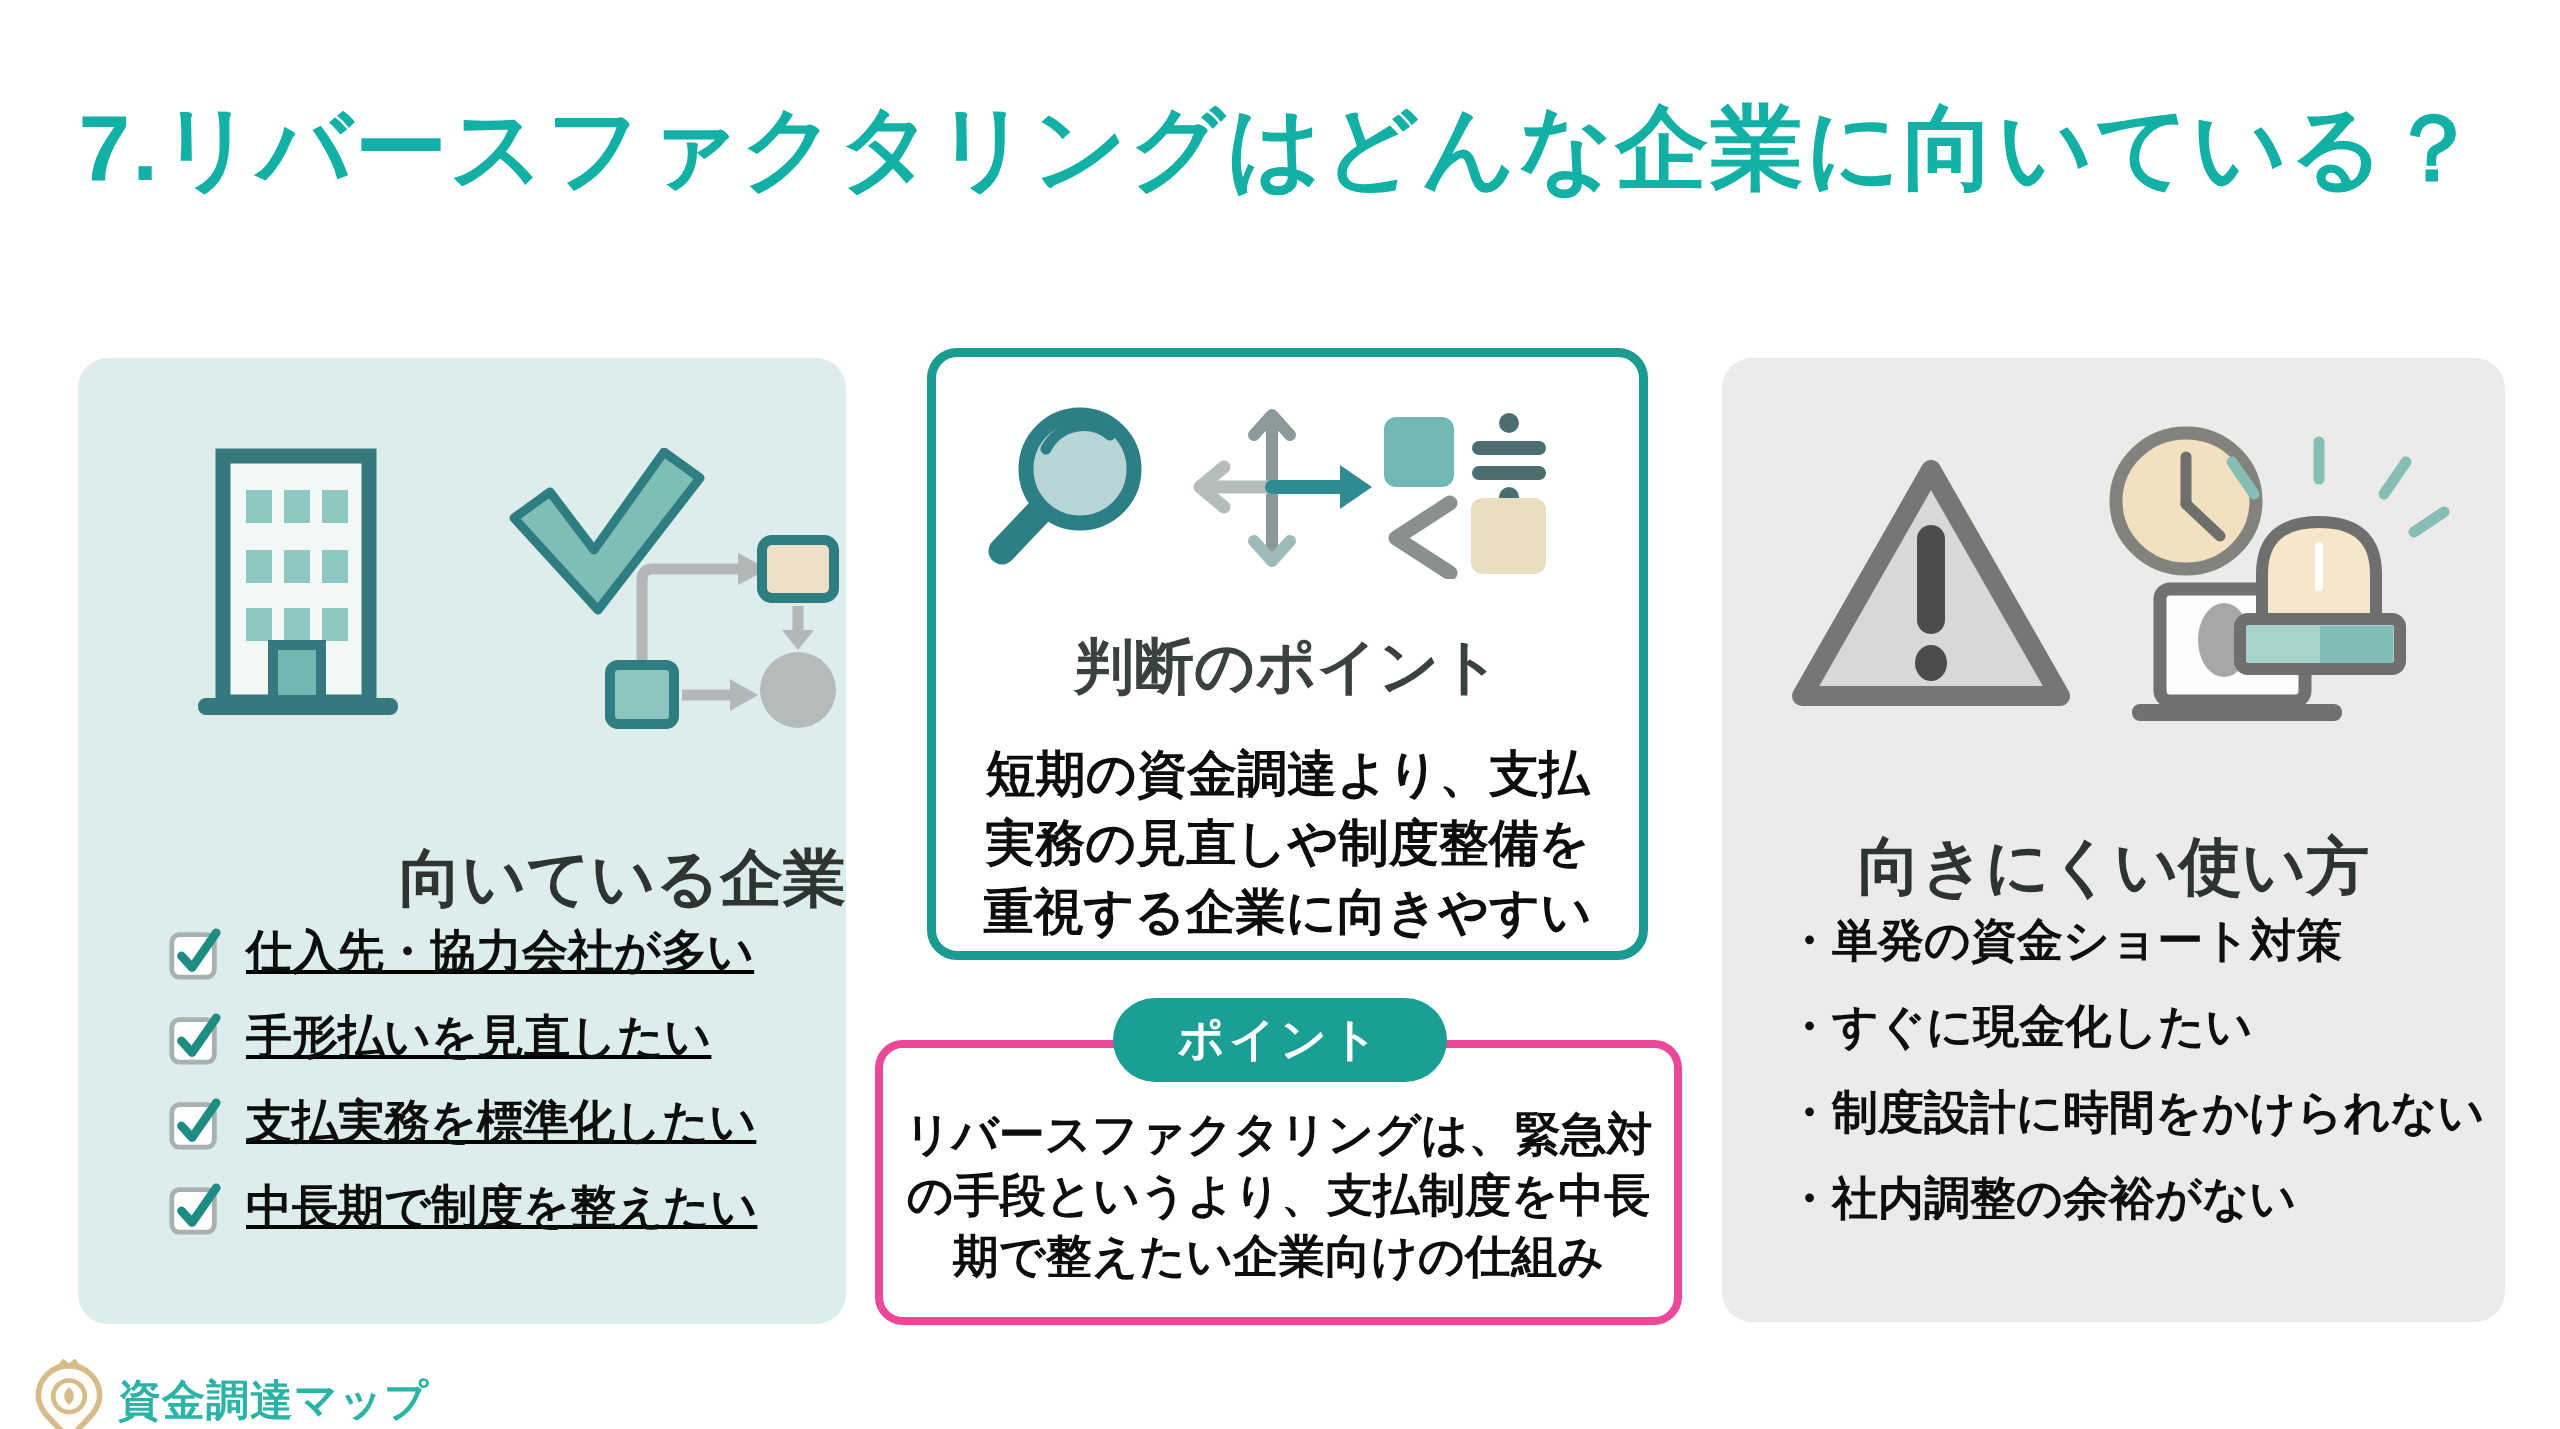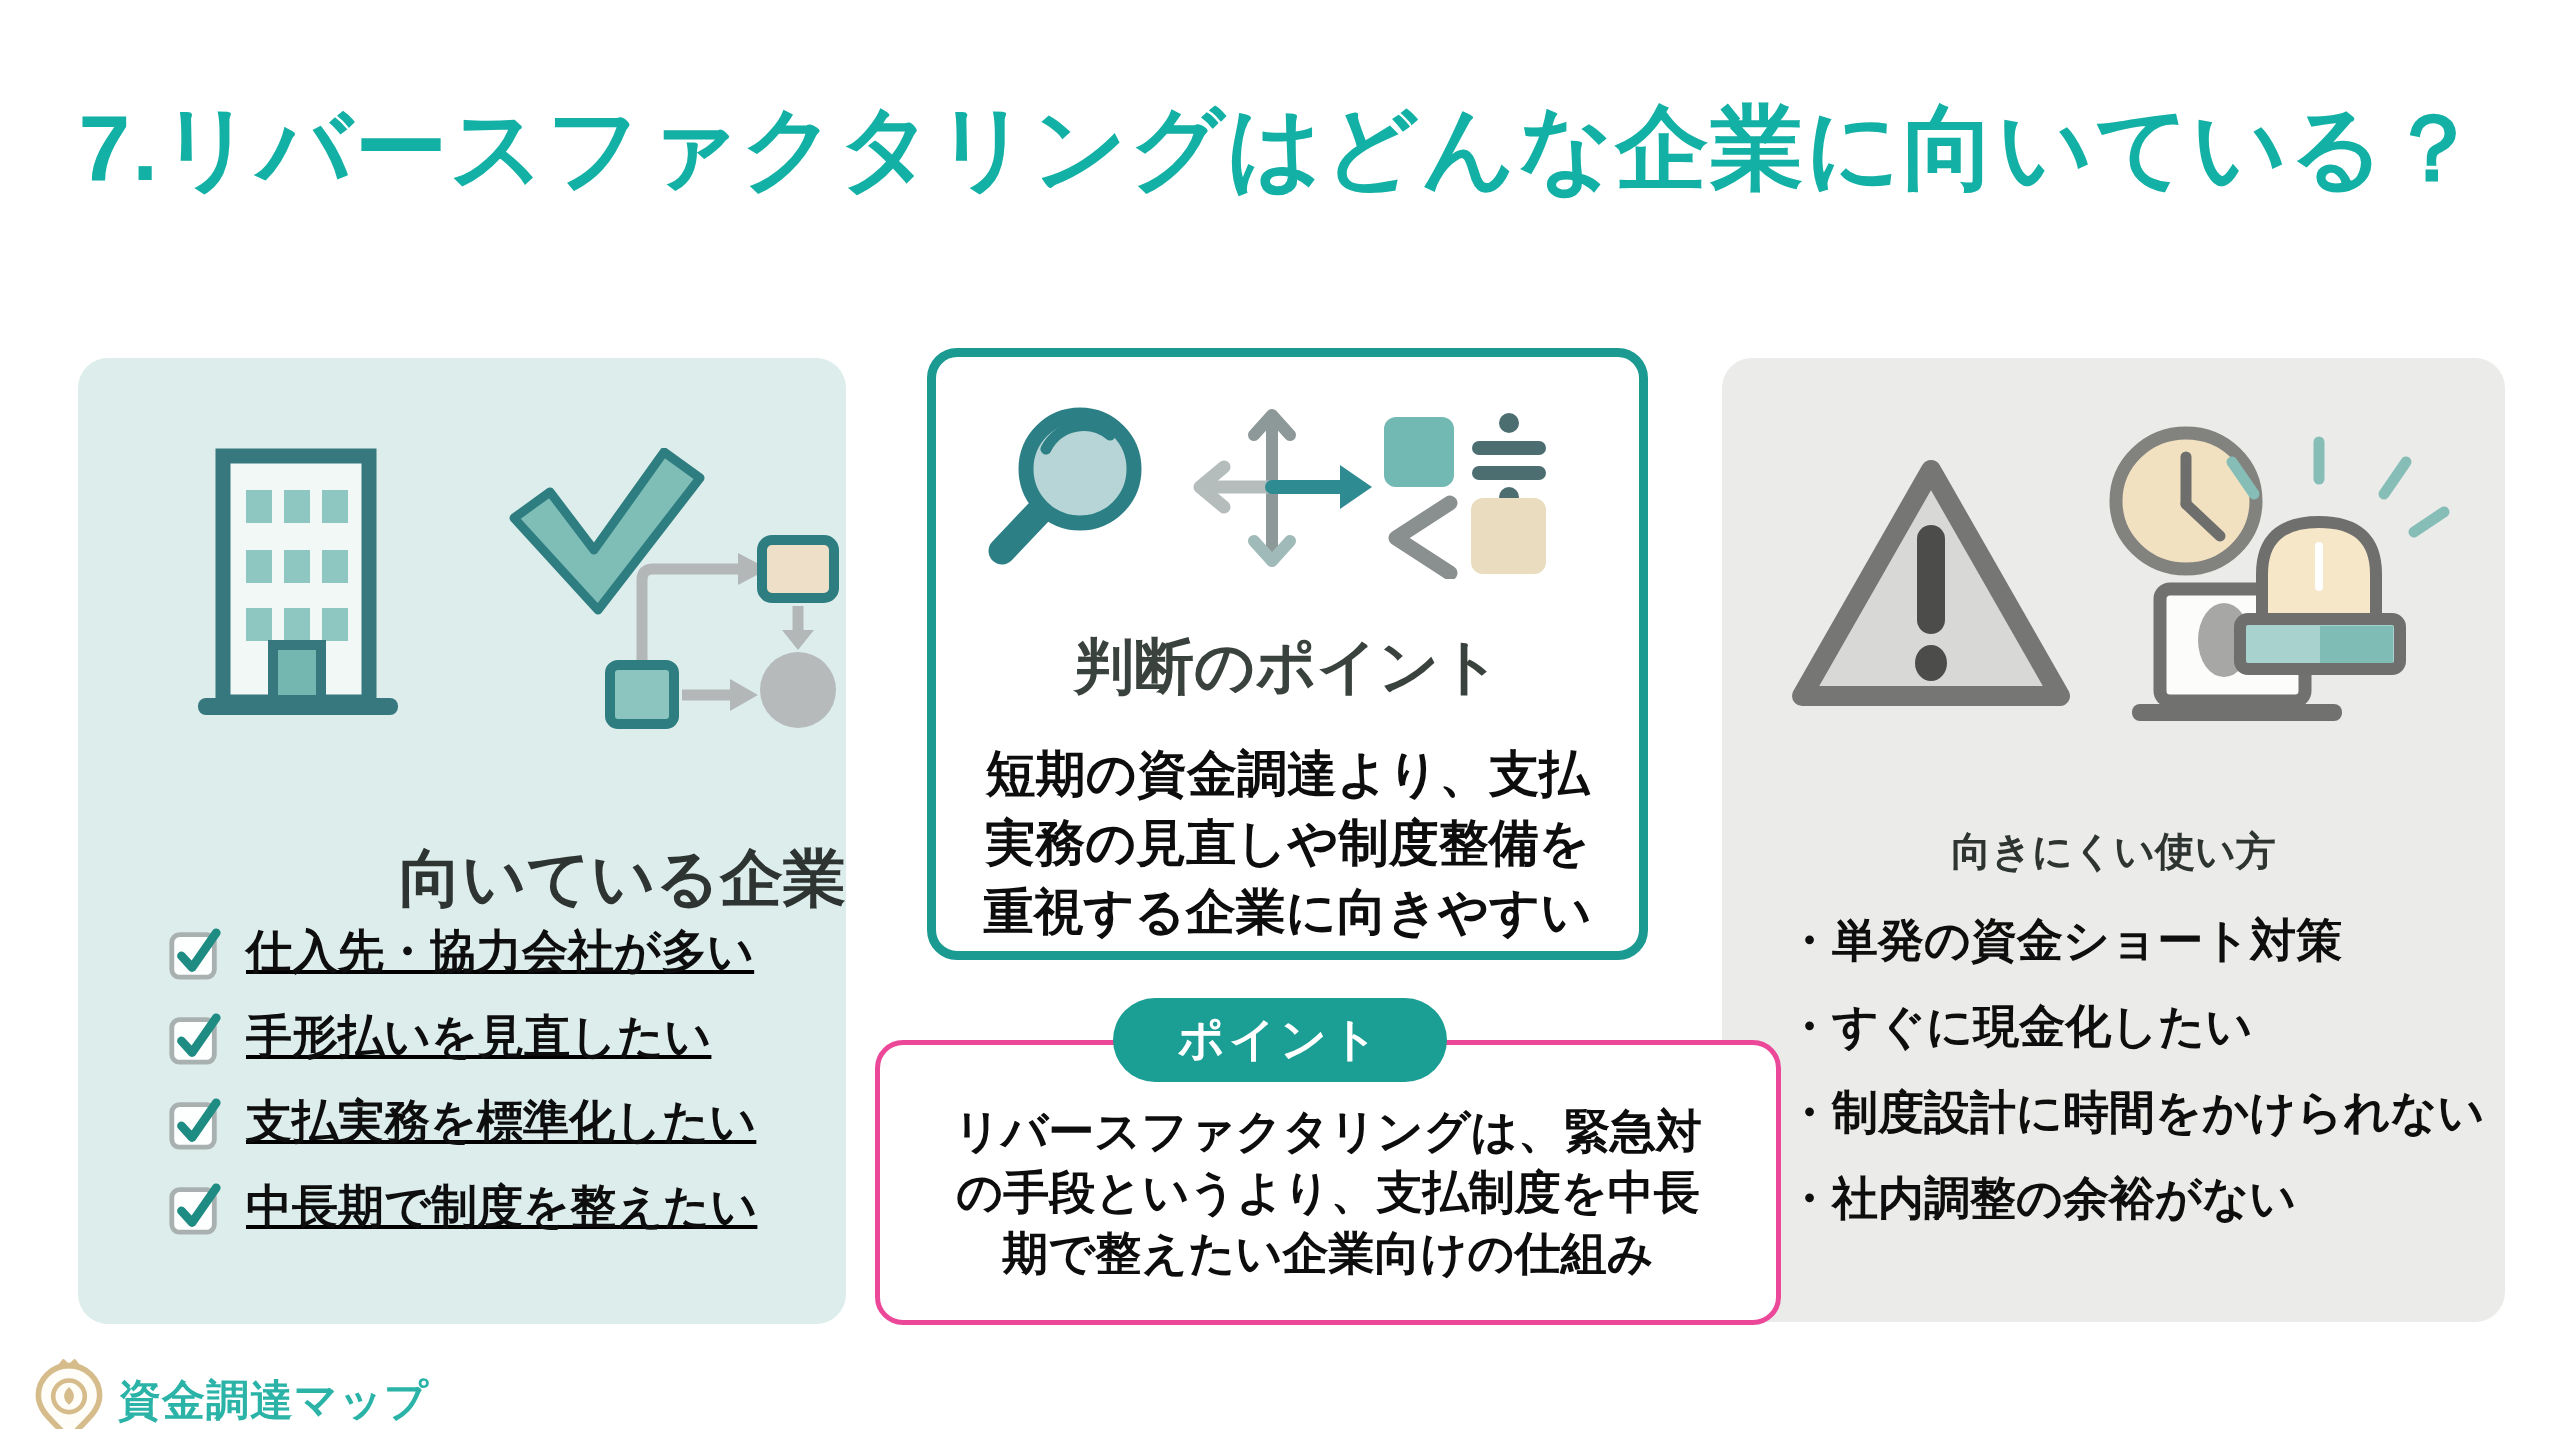--- a/index.html
+++ b/index.html
@@ -16,21 +16,21 @@
   .card-left{left:78px;top:358px;width:768px;height:966px;background:#dcedeb;}
   .card-right{left:1722px;top:358px;width:783px;height:964px;background:#ebebe9;}
   .card-mid{left:927px;top:348px;width:721px;height:612px;background:#ffffff;
     border:9px solid #1a9a90;box-sizing:border-box;}
   .icon-svg{position:absolute;display:block;}
   .card-heading{
     position:absolute;left:0;width:100%;text-align:center;
     font-weight:900;color:#2e3431;
   }
   .card-left .card-heading{top:478px;font-size:63px;text-align:right;}
-  .card-right .card-heading{top:466px;font-size:40px;}
+  .card-right .card-heading{top:466px;font-size:63px;}
   .card-mid .card-heading{top:270px;font-size:60px;color:#3a423e;}
   .mid-body{
     position:absolute;top:386px;left:0;width:100%;text-align:center;
     font-size:50px;font-weight:800;color:#0d0d0d;line-height:69px;
     white-space:pre-line;
     font-family:Liberation Mono, monospace;
   }
   .check-list{position:absolute;left:88px;top:540px;width:640px;}
   .check-row{display:flex;align-items:flex-end;height:85px;text-decoration:underline;}
   .check-row svg{flex:0 0 auto;margin-right:22px;}
@@ -38,22 +38,22 @@
   .bullet-list{position:absolute;left:64px;top:540px;width:700px;}
   .bullet-row{display:flex;align-items:center;height:86px;
     font-size:46px;font-weight:800;color:#0e0e0e;white-space:nowrap;}
   .point-badge{
     position:absolute;left:1113px;top:998px;width:334px;height:84px;
     background:#1b9e93;border-radius:44px;z-index:3;
     display:flex;align-items:center;justify-content:center;
     color:#ffffff;font-size:46px;font-weight:900;letter-spacing:4px;
   }
   .point-box{
-    position:absolute;left:875px;top:1040px;width:906px;height:285px;
-    background:#ffffff;border:5px solid #ec4899;border-radius:28px;
+    position:absolute;left:875px;top:1040px;width:807px;height:285px;
+    background:#ffffff;border:8px solid #ec4899;border-radius:28px;
     box-sizing:border-box;z-index:2;
   }
   .point-box-text{
     position:absolute;top:56px;left:0;width:100%;text-align:center;
     font-size:46px;font-weight:800;color:#0d0d0d;line-height:61px;
     white-space:pre-line;
   }
   .footer-logo{position:absolute;left:30px;top:1358px;z-index:4;}
   .logo-text{
     position:absolute;left:118px;top:1372px;

